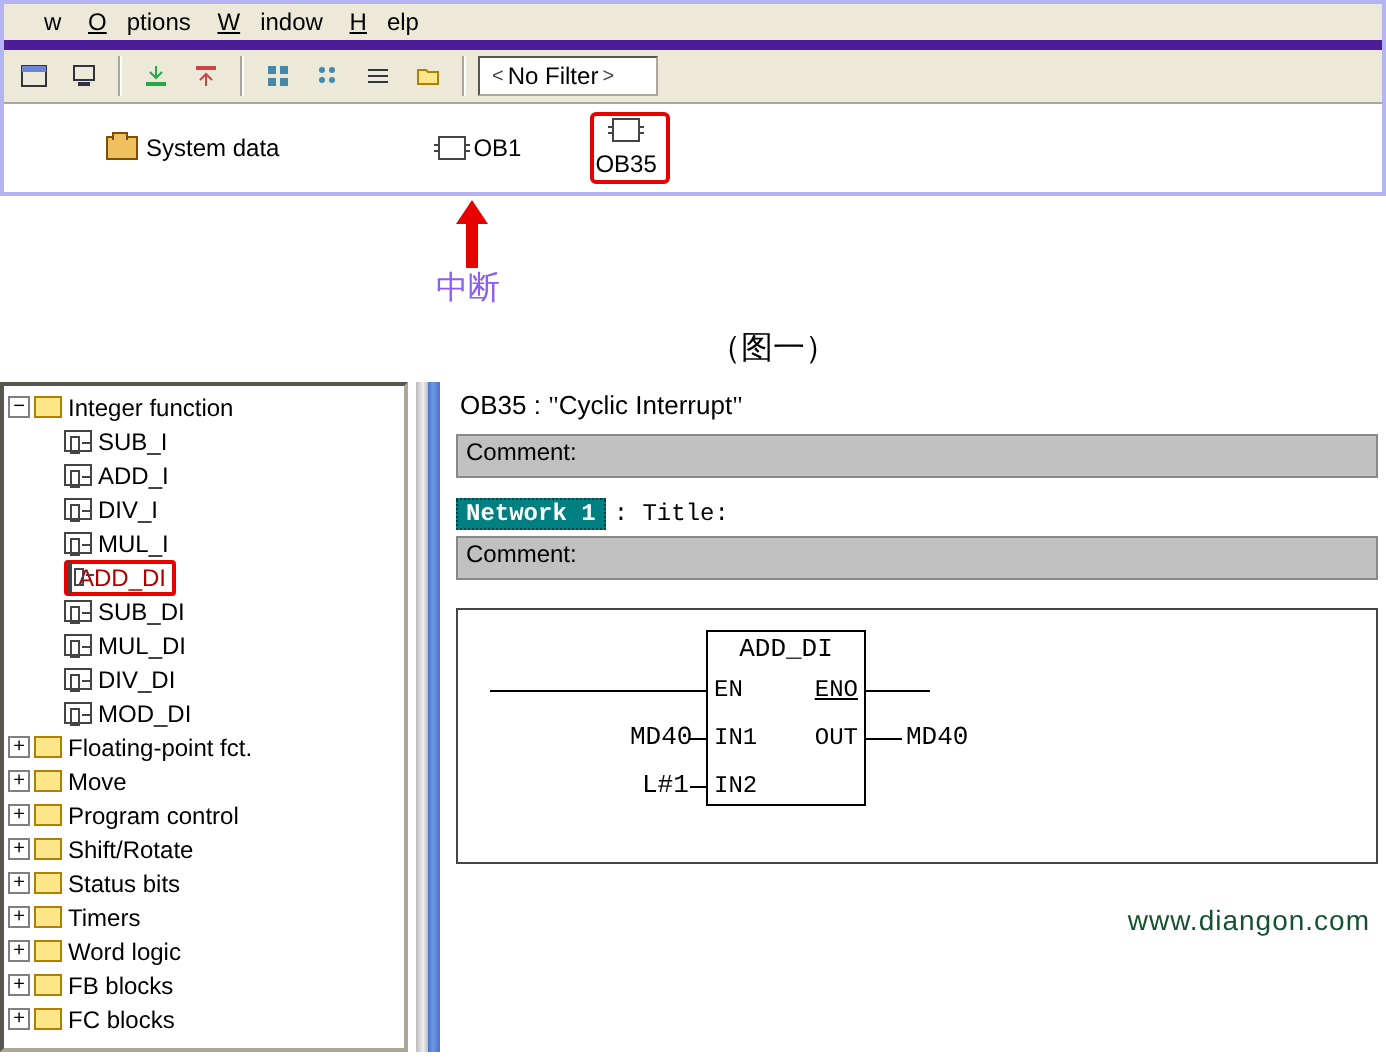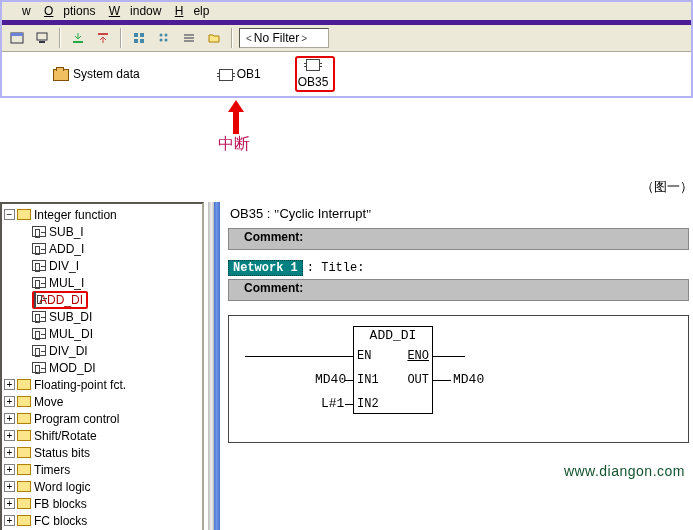--- a/index.html
+++ b/index.html
@@ -15,41 +15,41 @@
   .toolbar { background: #ece9d8; padding: 2px 4px; border-bottom: 1px solid #aca899;
              display: flex; align-items: center; gap: 3px; }
   .tbtn { width: 22px; height: 22px; border: 1px solid #ece9d8; display: flex;
           align-items: center; justify-content: center; border-radius: 2px; }
   .tsep { width: 2px; height: 20px; border-left: 1px solid #aca899;
           border-right: 1px solid #fff; margin: 0 3px; }
   .nofilter { height: 20px; border: 1px inset #aca899; background: #fff;
               padding: 1px 4px; display: flex; align-items: center; min-width: 90px; }
   .nofilter .arr { font-size: 10px; color: #444; margin: 0 2px; }
   .content-row { background: #fff; padding: 4px 6px; display: flex; align-items: center; gap: 4px; }
-  .item-chunk { display: flex; align-items: flex-end; gap: 4px; margin-right: 30px; padding-left: 45px; }
+  .item-chunk { display: flex; align-items: center; gap: 4px; margin-right: 30px; padding-left: 45px; }
   .ob35-highlight { border: 2px solid #e60000; border-radius: 3px; padding: 1px 5px 1px 1px;
                     display: flex; align-items: center; gap: 4px; flex-direction: column; }
   .obj-icon { width: 14px; height: 12px; background: #fff; border: 1px solid #444;
               position: relative; }
   .obj-icon::before { content: ""; position: absolute; left: -3px; top: 3px; width: 3px;
                       height: 1px; background: #444; box-shadow: 0 3px 0 #444; }
   .obj-icon::after { content: ""; position: absolute; right: -3px; top: 3px; width: 3px;
                      height: 1px; background: #444; box-shadow: 0 3px 0 #444; }
   .sysdata-icon { width: 16px; height: 12px; background: #f0c060; border: 1px solid #805000;
                   position: relative; }
   .sysdata-icon::before { content:""; position:absolute; left:2px; top:-3px; width:6px;
                           height:3px; background:#f0c060; border:1px solid #805000; border-bottom:none; }
   
   .arrow-wrap { position: relative; height: 60px; }
   .red-arrow { position: absolute; left: 228px; top: 2px; }
   .red-arrow .head { width:0; height:0; border-left:8px solid transparent;
                      border-right:8px solid transparent; border-bottom:12px solid #e60000; }
   .red-arrow .shaft { width:6px; height:22px; background:#e60000; margin-left:5px; }
-  .red-label { position:absolute; left:218px; top:36px; color:#be185d; font-size:16px; }
-  .fig-caption { text-align:right; margin: 20px 0 6px 80px; font-size:13px; }
+  .red-label { position:absolute; left:218px; top:36px; color:#8b5cf6; font-size:16px; }
+  .fig-caption { text-align:center; margin: 6px 0 6px 80px; font-size:16px; }
 
   
   .bottom { display:flex; align-items:flex-start; gap:4px; margin-top:2px; }
   
   .tree-panel { width: 204px; border:2px inset #aca899; background:#fff; padding: 2px 0 6px 2px; }
   .tree { white-space: nowrap; }
   .tr { display:flex; align-items:center; height:17px; }
   .pm { width:11px; height:11px; border:1px solid #808080; font-size:10px; line-height:9px;
         text-align:center; margin-right:2px; background:#fff; }
   .guide { width:14px; display:inline-block; text-align:center; color:#999; }
@@ -64,22 +64,22 @@
   .sel-row { background:none; }
   .sel-box { border:2px solid #e60000; border-radius:2px; padding:0 3px 0 0; color:#b00000; }
   
   .splitter { width:12px; background: linear-gradient(to right, #bbb 0,#eee 30%,#bbb 50%,#4a73c9 50%,#6e95e8 70%,#4a73c9 100%);
               align-self:stretch; }
   
   .editor { flex:1; padding: 2px 4px 0 4px; }
   .ob-title { margin: 2px 0 6px 2px; font-size:13px; }
   .ob-title .quote { font-family: "SimSun"; }
   .comment-box, .title-line { }
-  .comment-box { background:#c0c0c0; border:1px solid #888; padding:1px 15px; height:22px;
-                 font-size:12px; margin-bottom: 10px; font-weight: bold; }
+  .comment-box { background:#c0c0c0; border:1px solid #888; padding:1px 4px; height:22px;
+                 font-size:12px; margin-bottom: 10px; }
   .title-line { display:flex; align-items:center; margin: 0 0 3px 0; }
   .nw-label { background:#008080; color:#fff; border:1px dotted #004040; padding:0 4px;
               font-family: "Courier New", monospace; font-weight:bold; }
   .tl-rest { margin-left:4px; font-family: "Courier New", monospace; }
   
   .network { border:1px solid #444; margin-top: 14px; padding: 10px 10px 16px 10px;
              font-family: "Courier New", monospace; font-size:13px; }
   .fbd { position:relative; height:100px; margin-left: 6px; }
   .rail { position:absolute; left:0; top:30px; width:108px; border-top:1px solid #000; }
   .block { position:absolute; left:108px; top:0; width:80px; height:88px;

